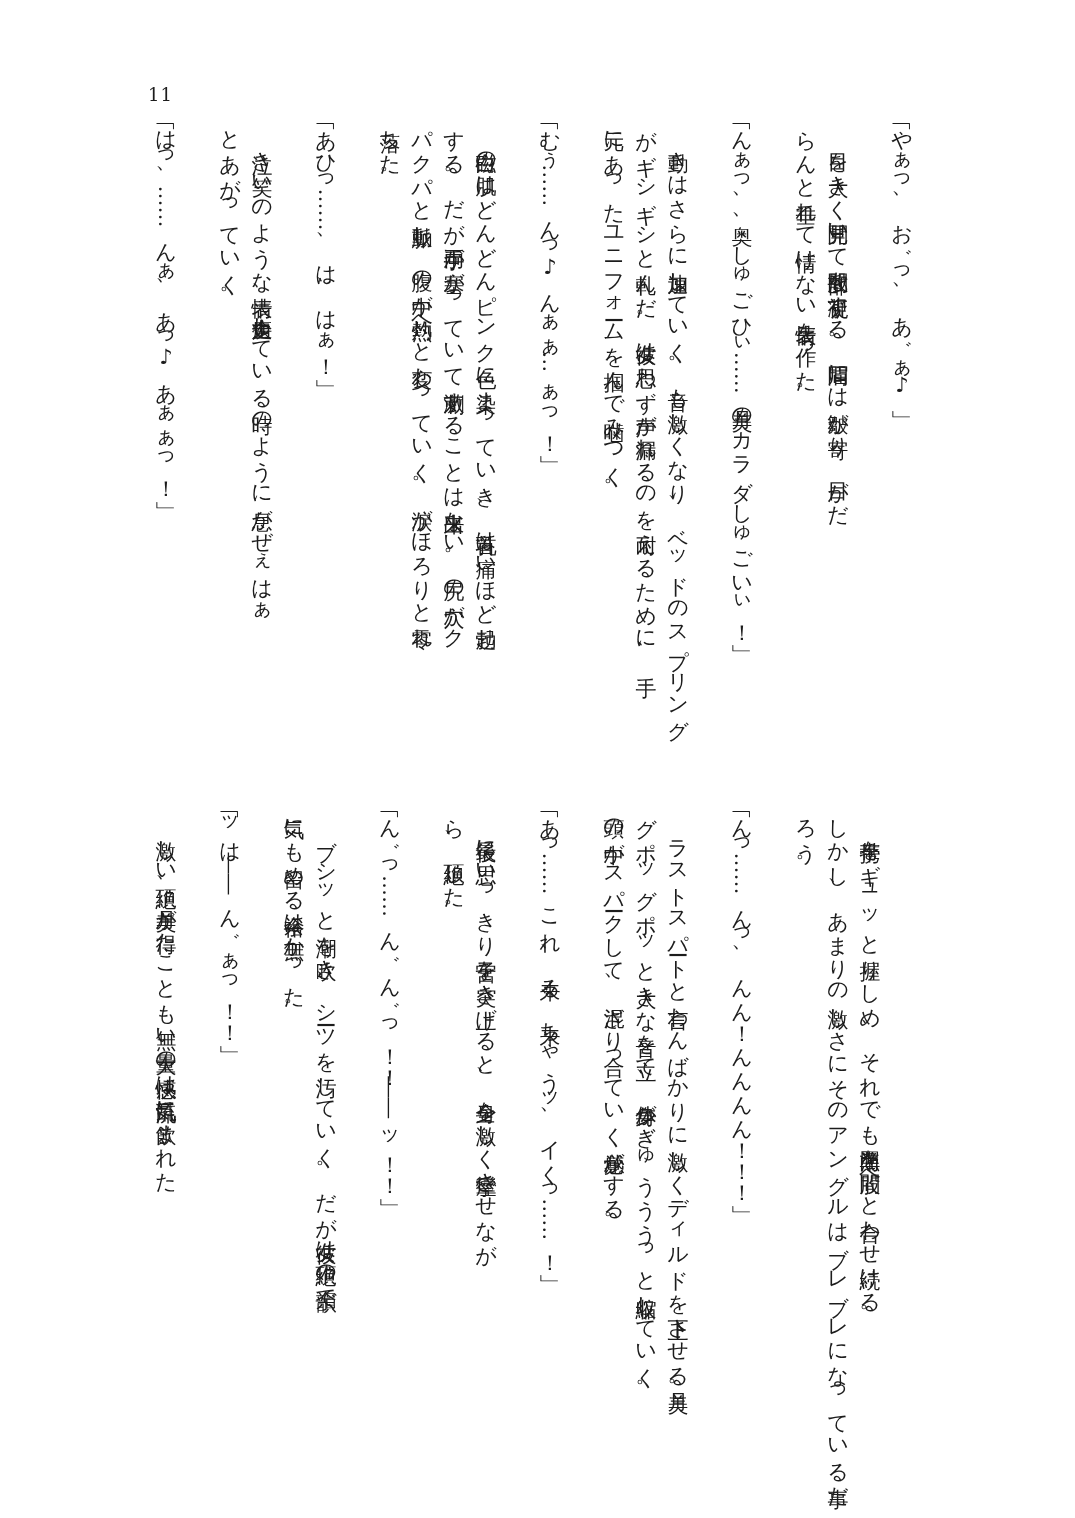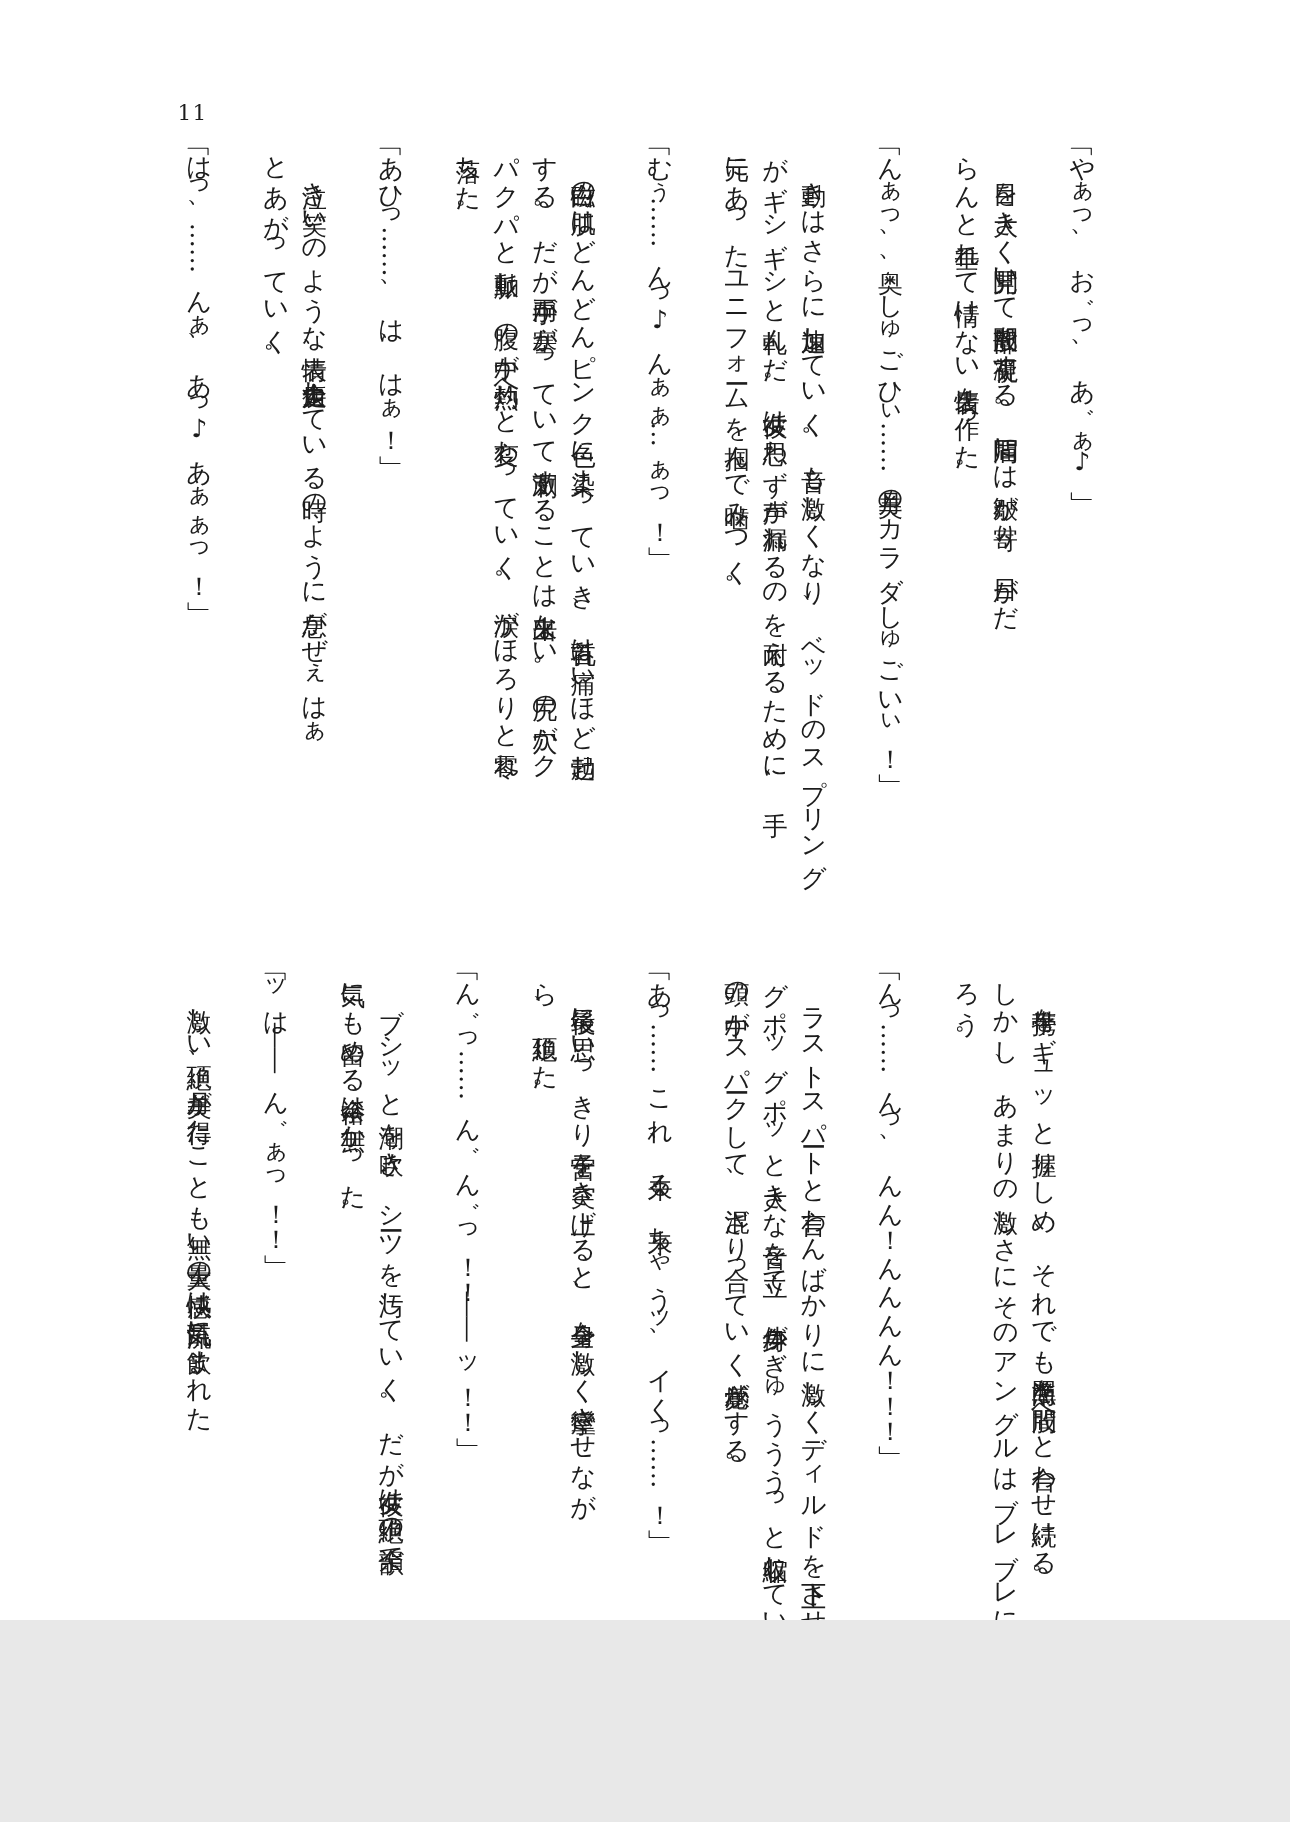--- a/index.html
+++ b/index.html
@@ -3,21 +3,21 @@
 <meta charset="utf-8">
 <style>
   html, body {
     margin: 0;
     padding: 0;
     background: #e8e8e8;
   }
   .page {
     position: relative;
     width: 1075px;
-    height: 1350px;
+    height: 1518px;
     background: #ffffff;
     overflow: hidden;
     font-family: "DejaVu Serif", "Liberation Serif", serif;
   }
   .page-number {
     position: absolute;
     left: 148px;
     top: 84px;
     font-size: 18px;
     color: #1c1c1c;

